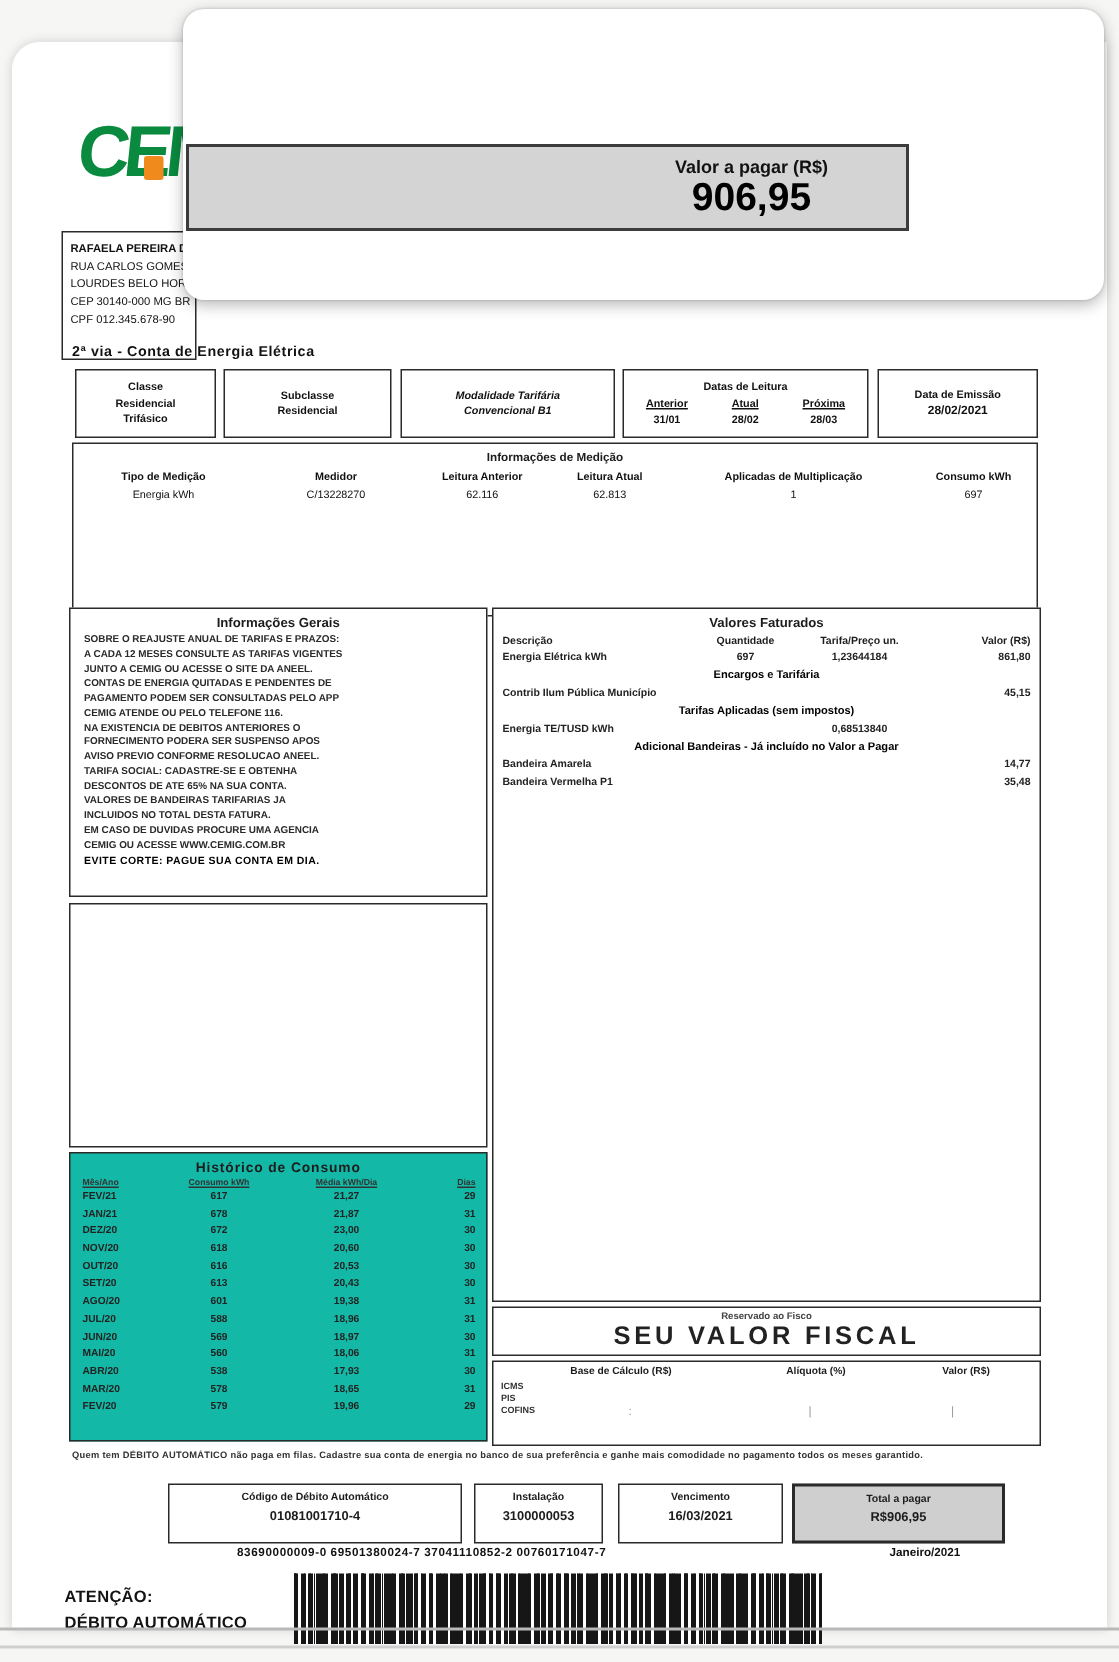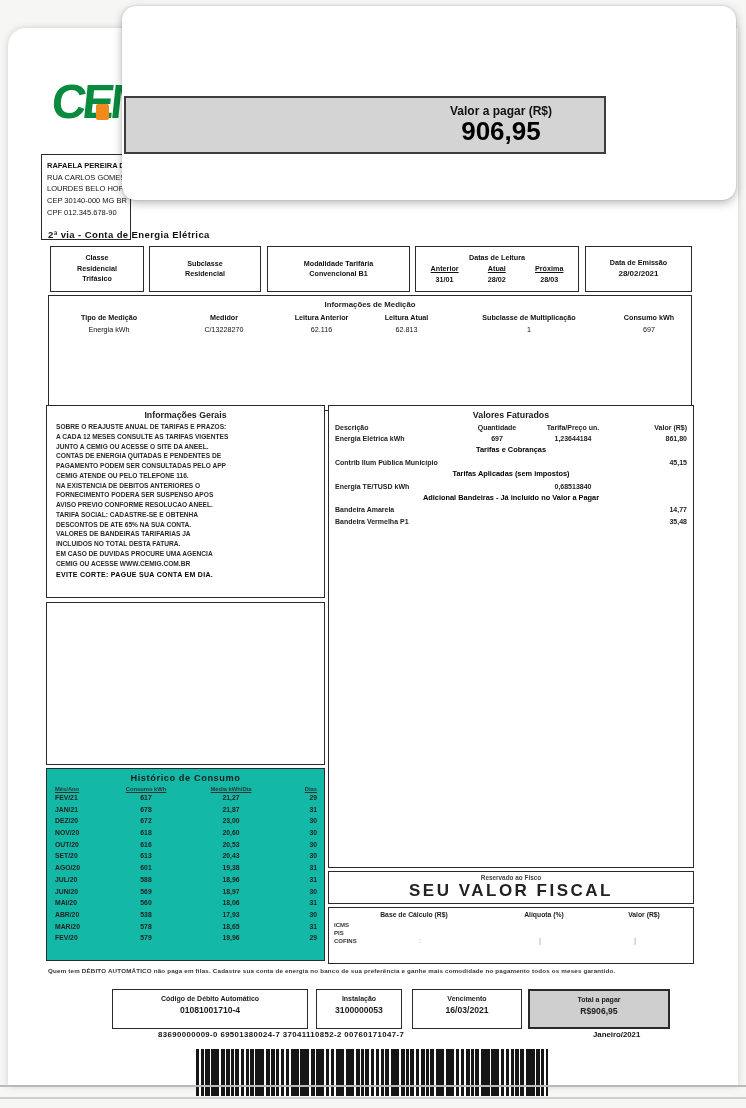--- a/index.html
+++ b/index.html
@@ -29,21 +29,21 @@
   .valor-inner { align-self:flex-end; text-align:center; margin-right:52px; }
   .valor-label { font-size:12px; font-weight:bold; color:#111; }
   .valor-value { font-size:26px; font-weight:bold; color:#000; line-height:1.05; }
 
   
   .doc-title { left:40px; top:201px; font-size:9.5px; font-weight:bold; letter-spacing:.4px; color:#111; }
 
   
   .hbox { top:218px; height:46px; border:1.6px solid #2a2a2a; background:#fff; display:flex; flex-direction:column;
           align-items:center; justify-content:center; text-align:center; font-size:7.2px; font-weight:bold; line-height:1.45; color:#111; }
-  .hb1 { left:42px; width:94px; } .hb2 { left:141px; width:112px; } .hb3 { left:259px; width:143px; }
+  .hb1 { left:42px; width:94px; } .hb2 { left:141px; width:112px; } .hb3 { left:259px; width:143px;font-style:italic; }
   .hb4 { left:407px; width:164px; } .hb5 { left:577px; width:107px; }
   .hb4 .cols { display:flex; width:100%; justify-content:space-around; margin-top:1px; }
   .hb4 .col span { display:block; }
   .hb4 .col .lab { text-decoration:underline; }
   .hb5 .val { font-size:8px; }
 
   
   .med-box { left:40px; top:267px; width:644px; height:116px; border:1.6px solid #2a2a2a; background:#fff; padding-top:4px; }
   .med-title { text-align:center; font-size:7.8px; font-weight:bold; }
   .med-row { display:flex; margin-top:3px; }
@@ -182,21 +182,21 @@
         </div>
         <div class="med-col m2">
           <div class="lab">Leitura Anterior</div>
           <div class="val">62.116</div>
         </div>
         <div class="med-col m3">
           <div class="lab">Leitura Atual</div>
           <div class="val">62.813</div>
         </div>
         <div class="med-col m4">
-          <div class="lab">Subclasse de Multiplicação</div>
+          <div class="lab">Aplicadas de Multiplicação</div>
           <div class="val">1</div>
         </div>
         <div class="med-col m5">
           <div class="lab">Consumo kWh</div>
           <div class="val">697</div>
         </div>
       </div>
   </div>
 
   <div class="abs info-box">
@@ -321,21 +321,21 @@
       <span class="vc2">Tarifa/Preço un.</span>
       <span class="vc3">Valor (R$)</span>
     </div>
     <div>
         <div class="v-row">
           <span class="vc0">Energia Elétrica kWh</span>
           <span class="vc1">697</span>
           <span class="vc2">1,23644184</span>
           <span class="vc3">861,80</span>
         </div>
-        <div class="v-sub">Tarifas e Cobranças</div>
+        <div class="v-sub">Encargos e Tarifária</div>
         <div class="v-row">
           <span class="vc0">Contrib Ilum Pública Município</span>
           <span class="vc1"></span>
           <span class="vc2"></span>
           <span class="vc3">45,15</span>
         </div>
         <div class="v-sub">Tarifas Aplicadas (sem impostos)</div>
         <div class="v-row">
           <span class="vc0">Energia TE/TUSD kWh</span>
           <span class="vc1"></span>
@@ -394,20 +394,24 @@
     <div class="val">16/03/2021</div>
   </div>
   <div class="abs bbox bb4">
     <div class="lab">Total a pagar</div>
     <div class="val">R$906,95</div>
   </div>
 
   <div class="abs digitable">83690000009-0 69501380024-7 37041110852-2 00760171047-7</div>
   <div class="abs reference">Janeiro/2021</div>
 
+  <div class="abs attention">
+    <div>ATENÇÃO:</div>
+    <div>DÉBITO AUTOMÁTICO</div>
+  </div>
   <div class="abs barcode"></div>
 
 </div>
 
 <div class="abs overlay">
   <div class="valor-bar">
     <div class="valor-inner">
       <div class="valor-label">Valor a pagar (R$)</div>
       <div class="valor-value">906,95</div>
     </div>

